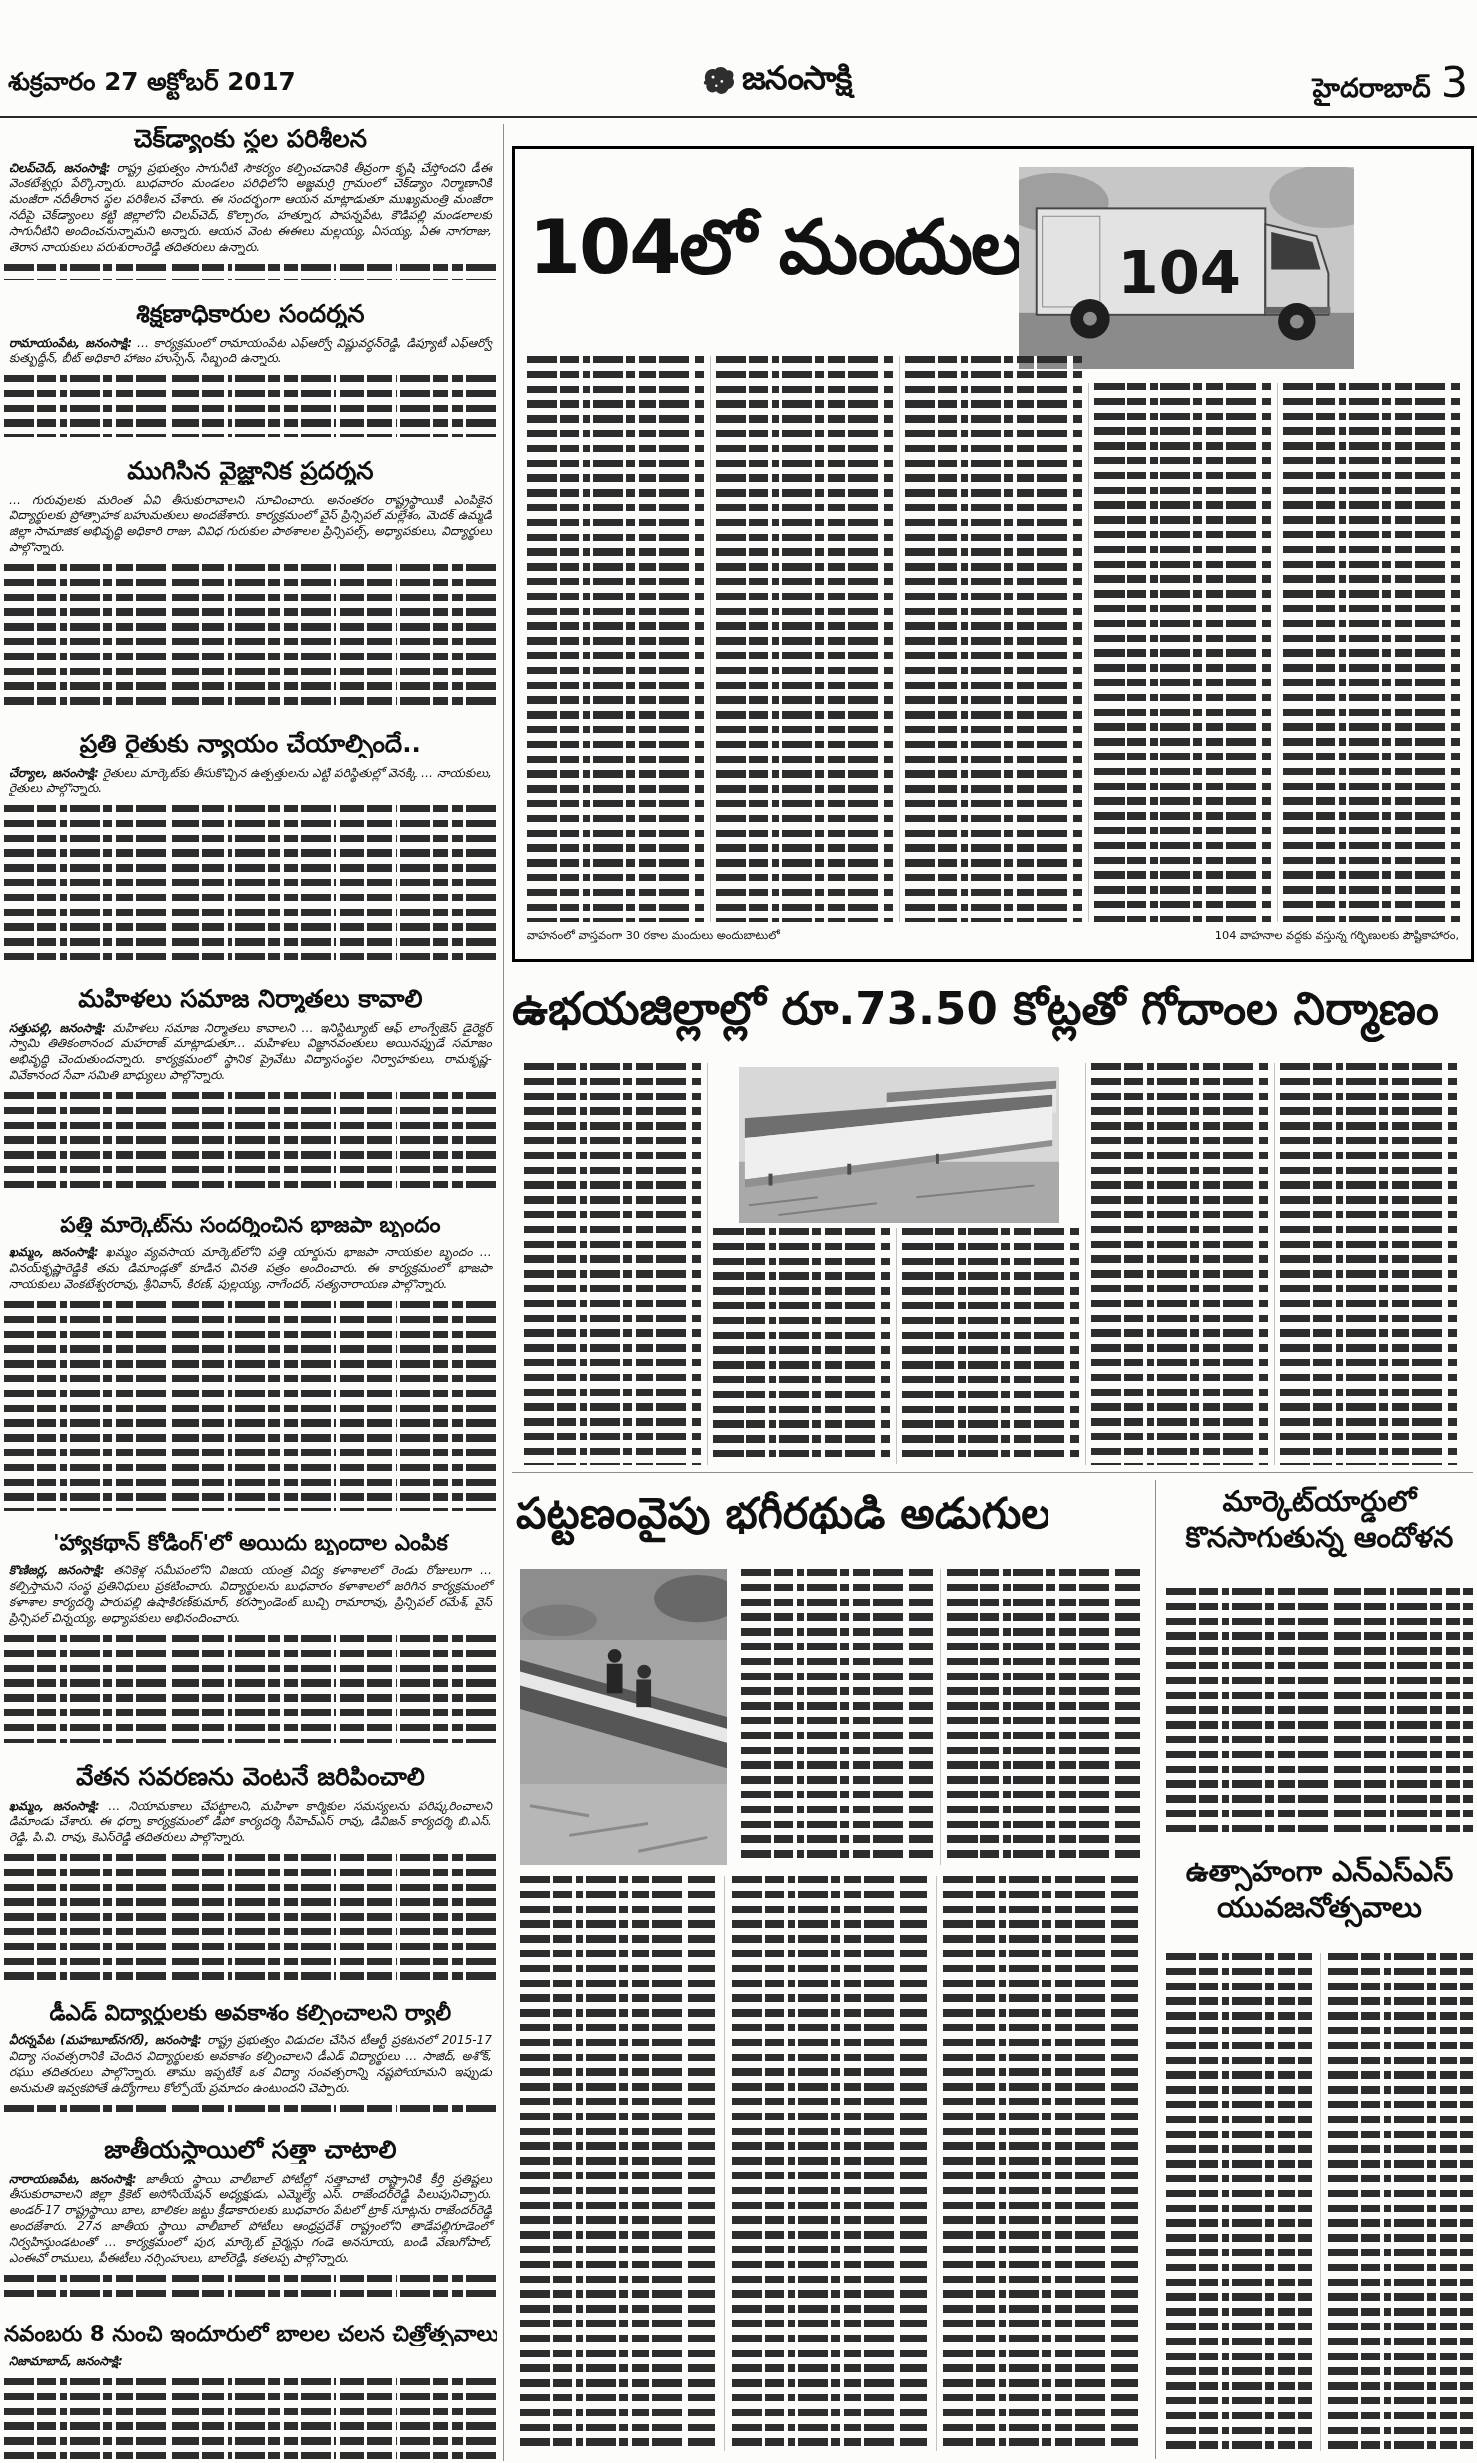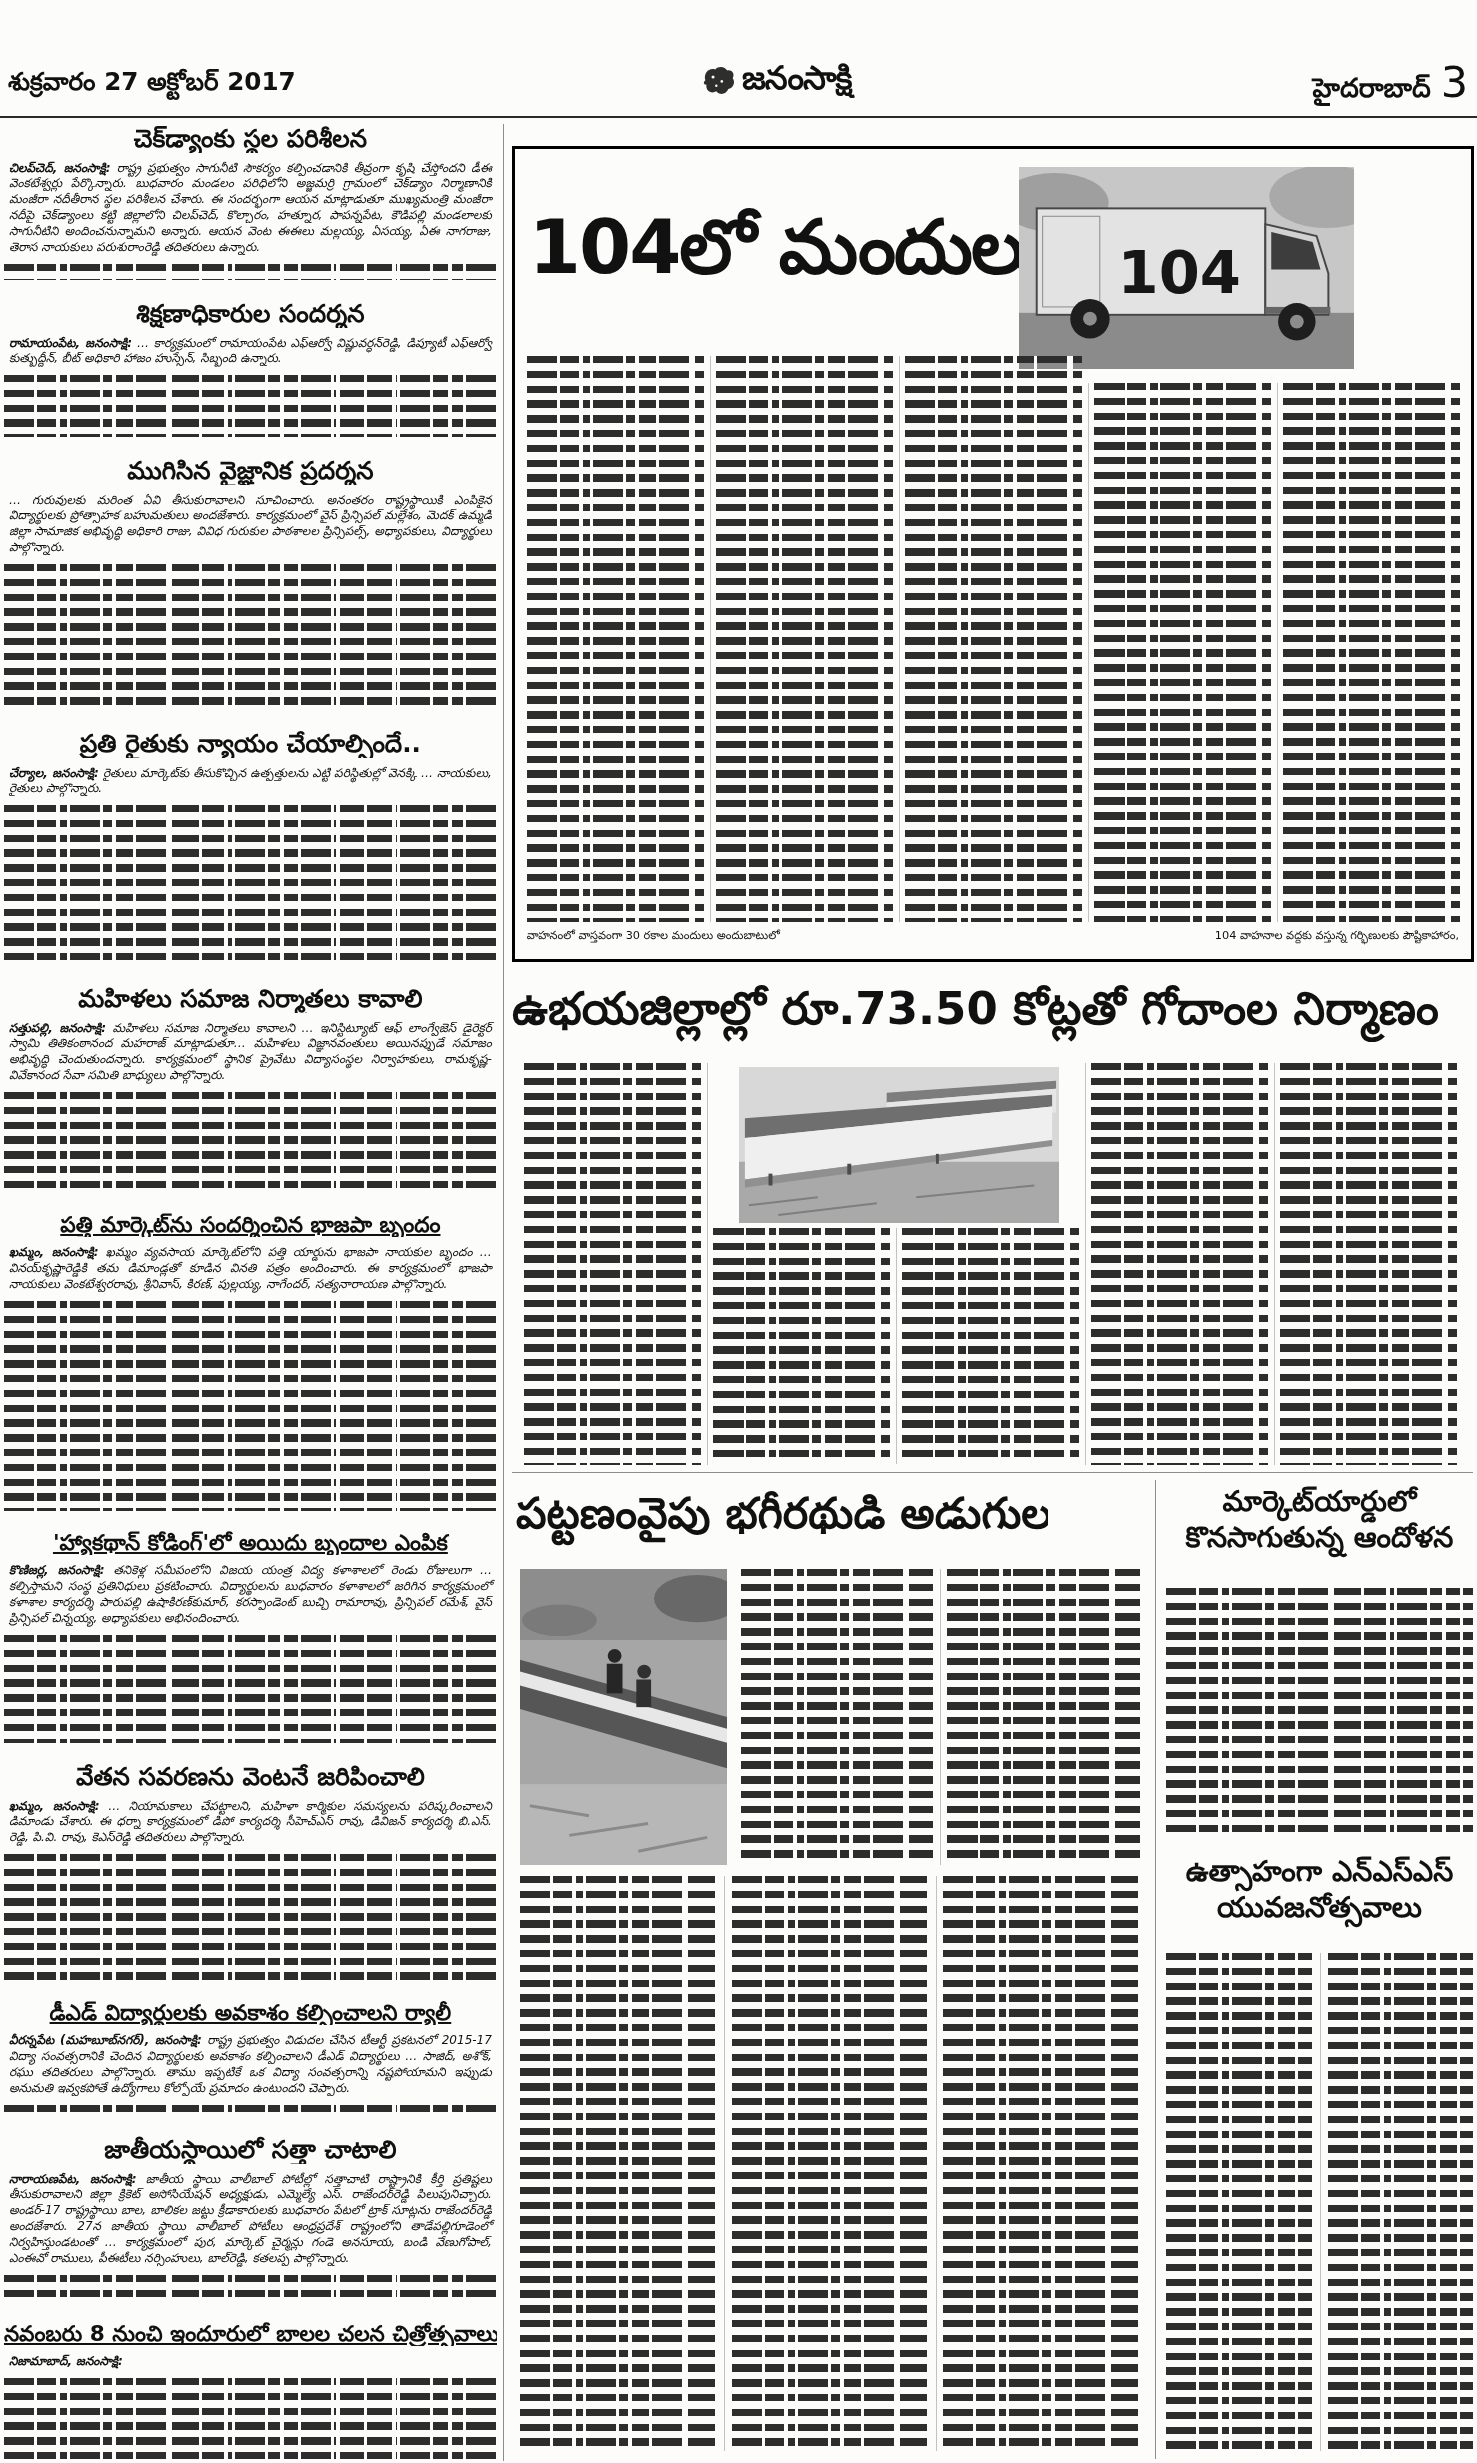--- a/index.html
+++ b/index.html
@@ -22,21 +22,21 @@
   .greek{background:
      repeating-linear-gradient(90deg, rgba(0,0,0,0) 0 30.5px, #fcfcfa 30.5px 33px),
      repeating-linear-gradient(90deg, rgba(0,0,0,0) 0 52px, #fcfcfa 52px 56px),
      repeating-linear-gradient(180deg, #2d2d2d 0 7.4px, rgba(0,0,0,0) 7.4px 14.8px);}
   
   .left-rail{position:absolute;left:3.9px;top:124px;width:493px;height:2337px;
              display:flex;flex-direction:column;gap:19px;}
   .la{display:flex;flex-direction:column;overflow:hidden;flex:0 0 auto;}
   .la h2{margin:1px 0 3px 0;font-size:24.6px;line-height:1.12;font-weight:800;text-align:center;
          white-space:nowrap;overflow:hidden;}
-  .la h2.small{font-size:21.7px;text-decoration:underline;}
+  .la h2.small{font-size:21.7px;}
   .la h2.mini{font-size:20px;}
   .la p{margin:5px;font-size:12px;line-height:1.33;text-align:justify;font-style:italic;}
   .la .dl{font-weight:bold;}
   .la .greek{flex:1 1 auto;min-height:0;margin-top:3px;}
   
   .lead-box{position:absolute;left:512px;top:146px;width:956px;height:810px;
             border:3px solid #000;background:#fcfcfa;}
   .lead-head{position:absolute;left:13.8px;top:9.9px;width:591px;height:177px;
              display:flex;align-items:center;font-size:75px;font-weight:800;
              letter-spacing:-2px;line-height:1.02;white-space:nowrap;overflow:hidden;}

